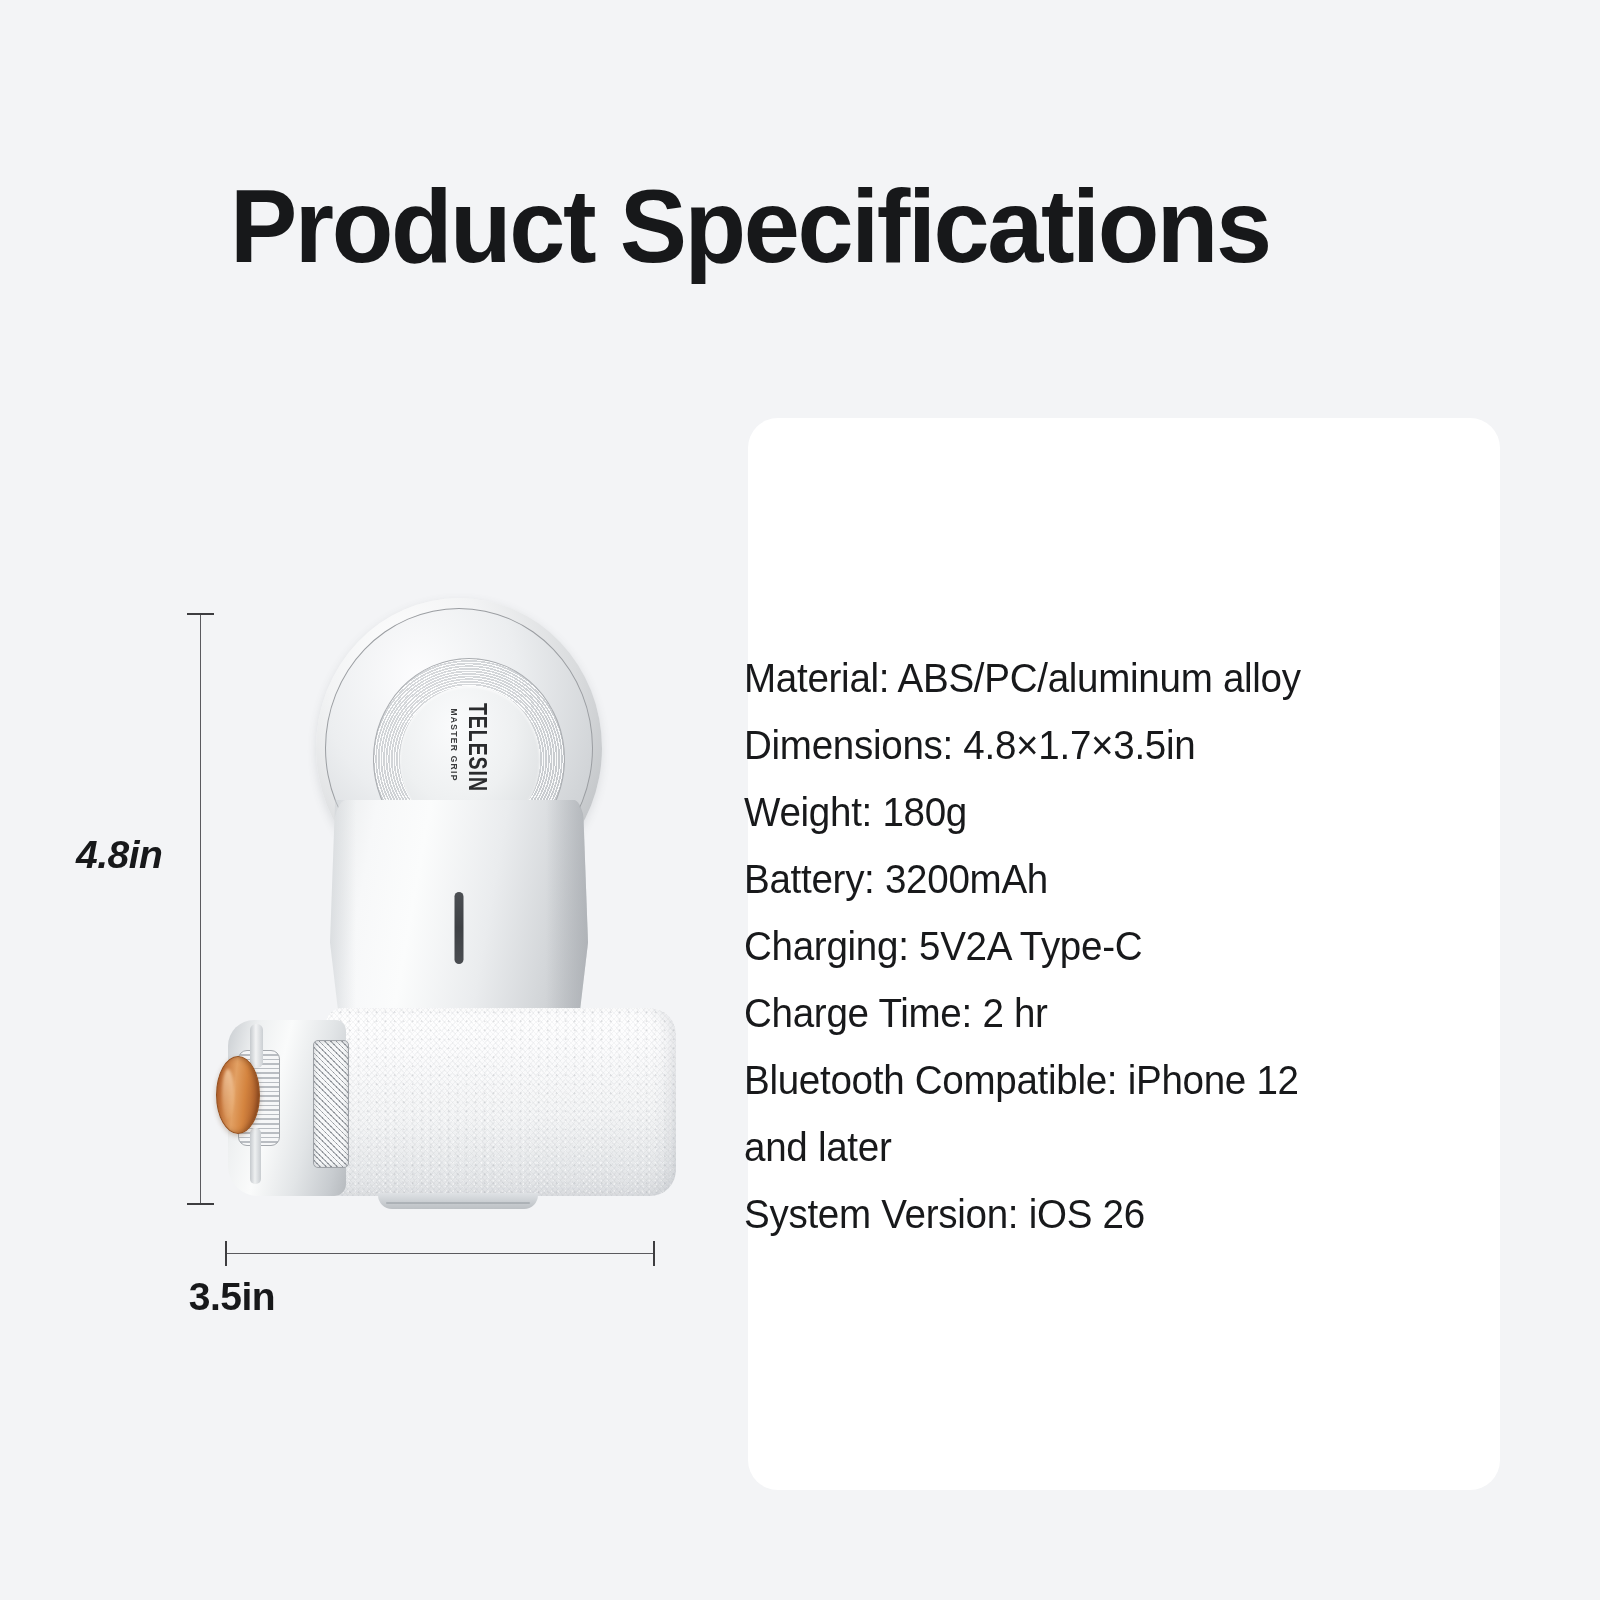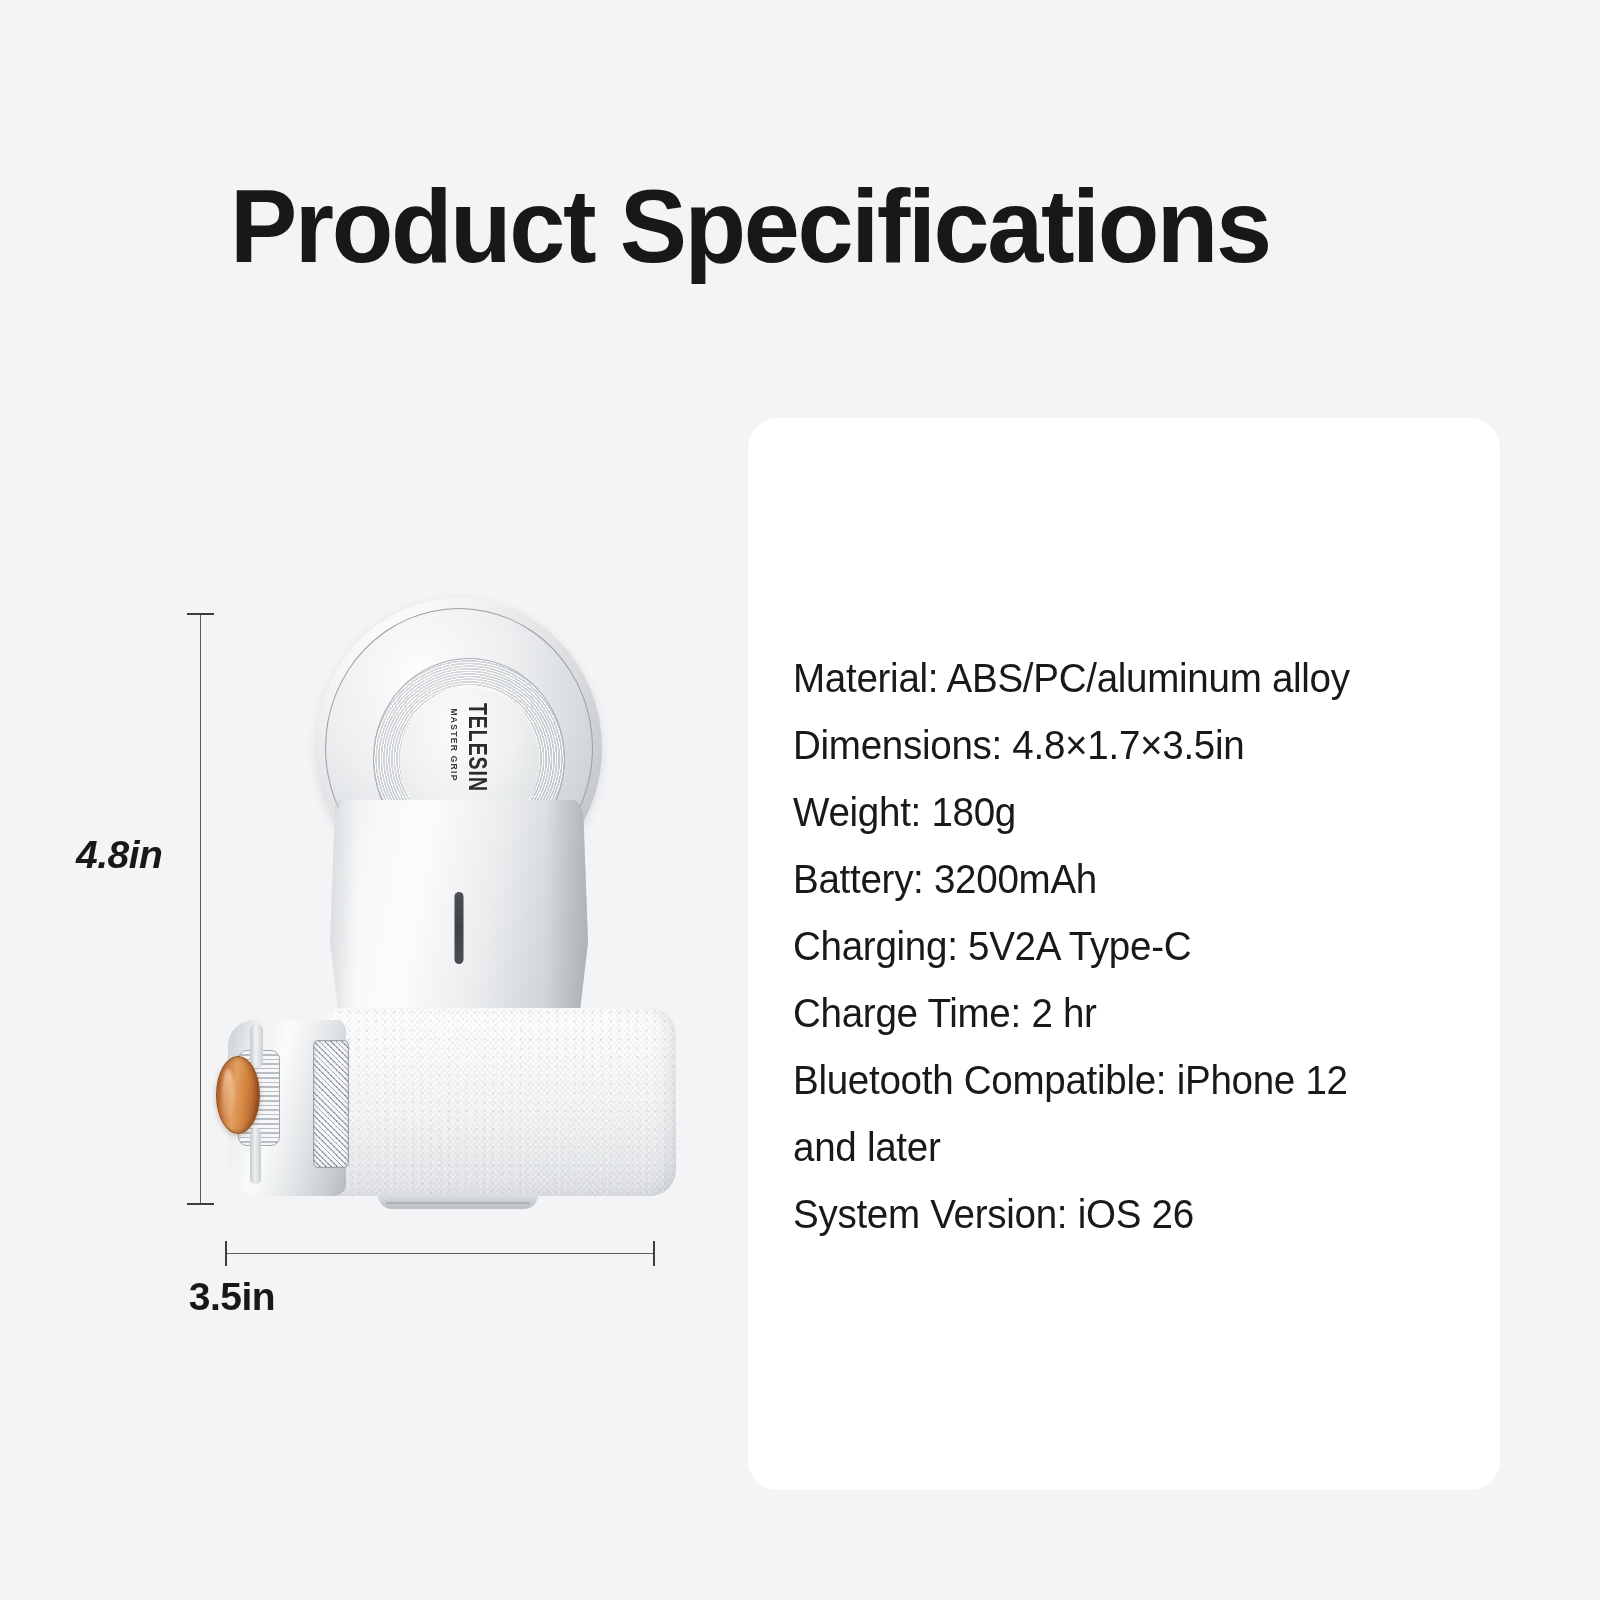--- a/index.html
+++ b/index.html
@@ -24,21 +24,21 @@
   }
 
   
   .spec-card {
     position:absolute; left:748px; top:418px;
     width:752px; height:1072px;
     background:#ffffff;
     border-radius:30px;
   }
   .spec-list {
-    position:absolute; left:793px; top:645px;
+    position:absolute; left:744px; top:645px;
     width:650px;
   }
   .spec-line {
     font-size:41px;
     font-weight:400;
     color:#18191b;
     line-height:67px;
     white-space:pre;
     letter-spacing:-0.3px;
     transform:scaleX(0.94);

